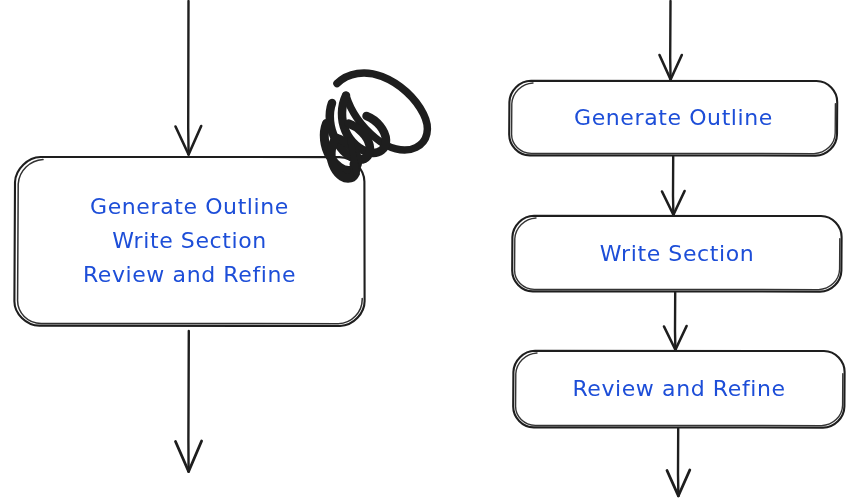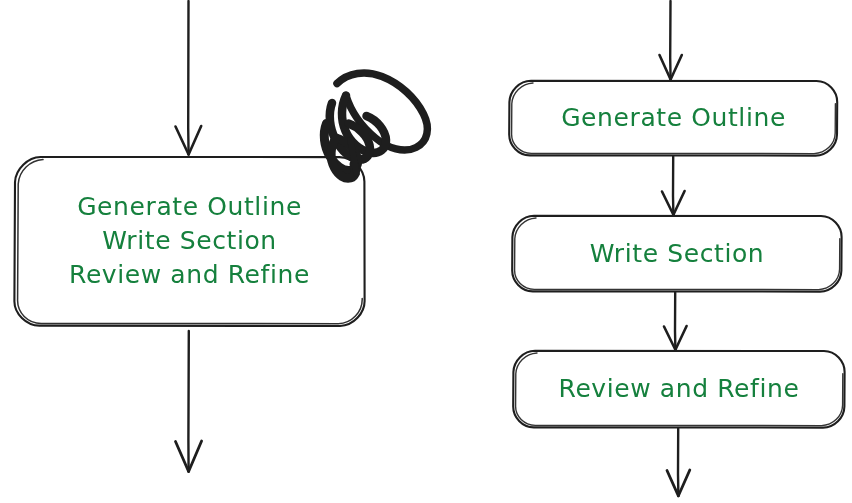--- a/index.html
+++ b/index.html
@@ -26,23 +26,23 @@
     width: 852px;
     height: 503px;
   }
   .node-label {
     position: absolute;
     display: flex;
     flex-direction: column;
     align-items: center;
     justify-content: center;
     text-align: center;
-    color: #15803d;
+    color: #1d4ed8;
     font-family: "DejaVu Sans", sans-serif;
-    font-size: 25px;
+    font-size: 22px;
     letter-spacing: 0.6px;
     line-height: 34px;
     white-space: nowrap;
     pointer-events: none;
   }
   .node-label span {
     display: block;
   }
 </style>
 </head>

